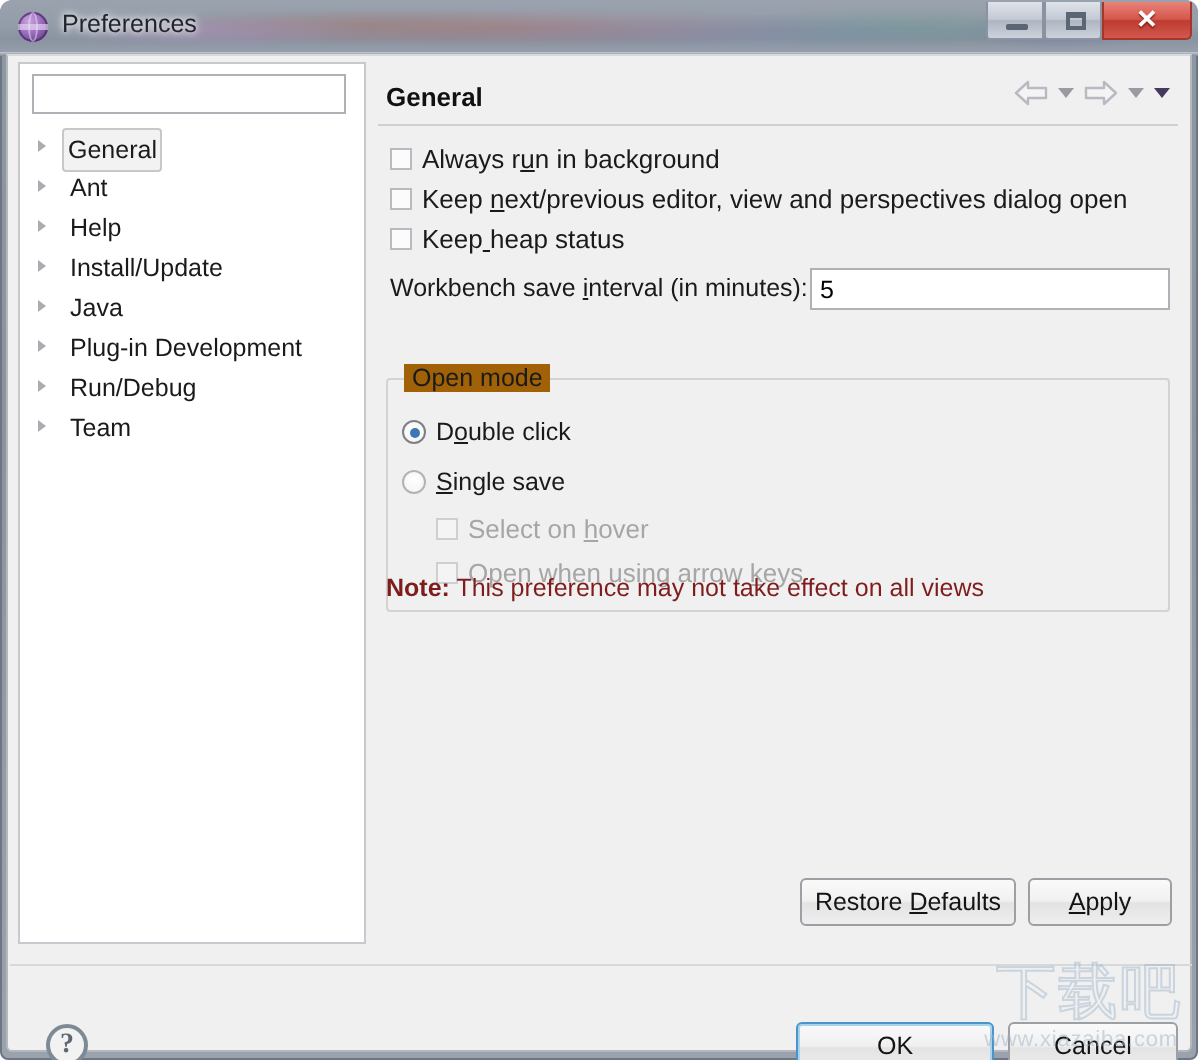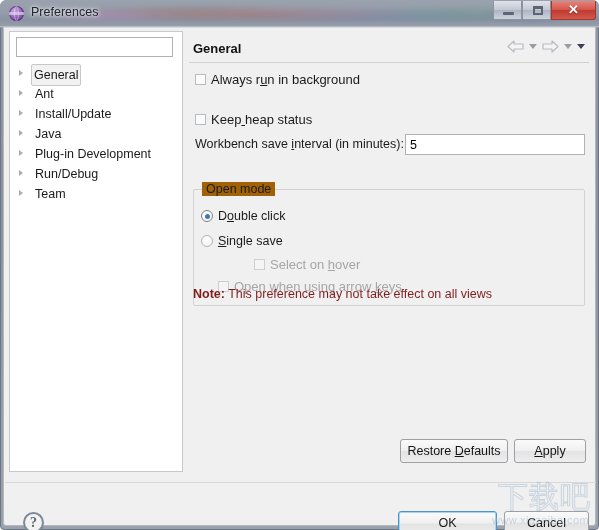--- a/index.html
+++ b/index.html
@@ -468,20 +468,24 @@
       <input class="filter-box" type="text" value="" style="">
 
       <div class="tree">
         <div class="tree-item selected">
           <span class="tree-arrow"></span>
           <span class="tree-label">General</span>
         </div>
         <div class="tree-item">
           <span class="tree-arrow"></span>
           <span class="tree-label">Ant</span>
+        </div>
+        <div class="tree-item">
+          <span class="tree-arrow"></span>
+          <span class="tree-label">Help</span>
         </div>
         <div class="tree-item">
           <span class="tree-arrow"></span>
           <span class="tree-label">Install/Update</span>
         </div>
         <div class="tree-item">
           <span class="tree-arrow"></span>
           <span class="tree-label">Java</span>
         </div>
         <div class="tree-item">
@@ -517,20 +521,23 @@
           </svg>
         </span>
         <span class="caret"></span>
         <span class="caret dark"></span>
       </div>
 
       <div class="chk-row" style="top:40px;">
         <span class="chkbox"></span><span>Always r</span><u>u</u><span>n in background</span>
       </div>
 
+      <div class="chk-row" style="top:60px;">
+        <span class="chkbox"></span><span>Keep </span><u>n</u><span>ext/previous editor, view and perspectives dialog open</span>
+      </div>
 
       <div class="chk-row" style="top:80px;">
         <span class="chkbox"></span><span>Keep</span><u> </u><span>heap status</span>
       </div>
 
       <div class="field-row" style="top:102px;">
         <span>Workbench save </span><u>i</u><span>nterval (in minutes):</span>
       </div>
       <input class="text-input" type="text" style="left: 218px; top: 103px; width: 180px; height: 21px;" value="5">
 
@@ -538,21 +545,21 @@
         <div class="group-title">Open mode</div>
 
         <div class="radio-row" style="top:17px;">
           <span class="radio checked"></span><span>D</span><u>o</u><span>uble click</span>
         </div>
 
         <div class="radio-row" style="top:42px;">
           <span class="radio"></span><span></span><u>S</u><span>ingle save</span>
         </div>
 
-        <div class="chk-row" style="left:24px; top:66px; color:#a6a6a6;margin-left:36px;">
+        <div class="chk-row" style="left:24px; top:66px; color:#a6a6a6;">
           <span class="chkbox disabled"></span><span>Select on </span><u>h</u><span>over</span>
         </div>
 
         <div class="chk-row" style="left:24px; top:88px; color:#a6a6a6;">
           <span class="chkbox disabled"></span><span>Open when using arrow </span><u>k</u><span>eys</span>
         </div>
       </div>
 
       <div class="note-row">
         <b>Note:</b>

